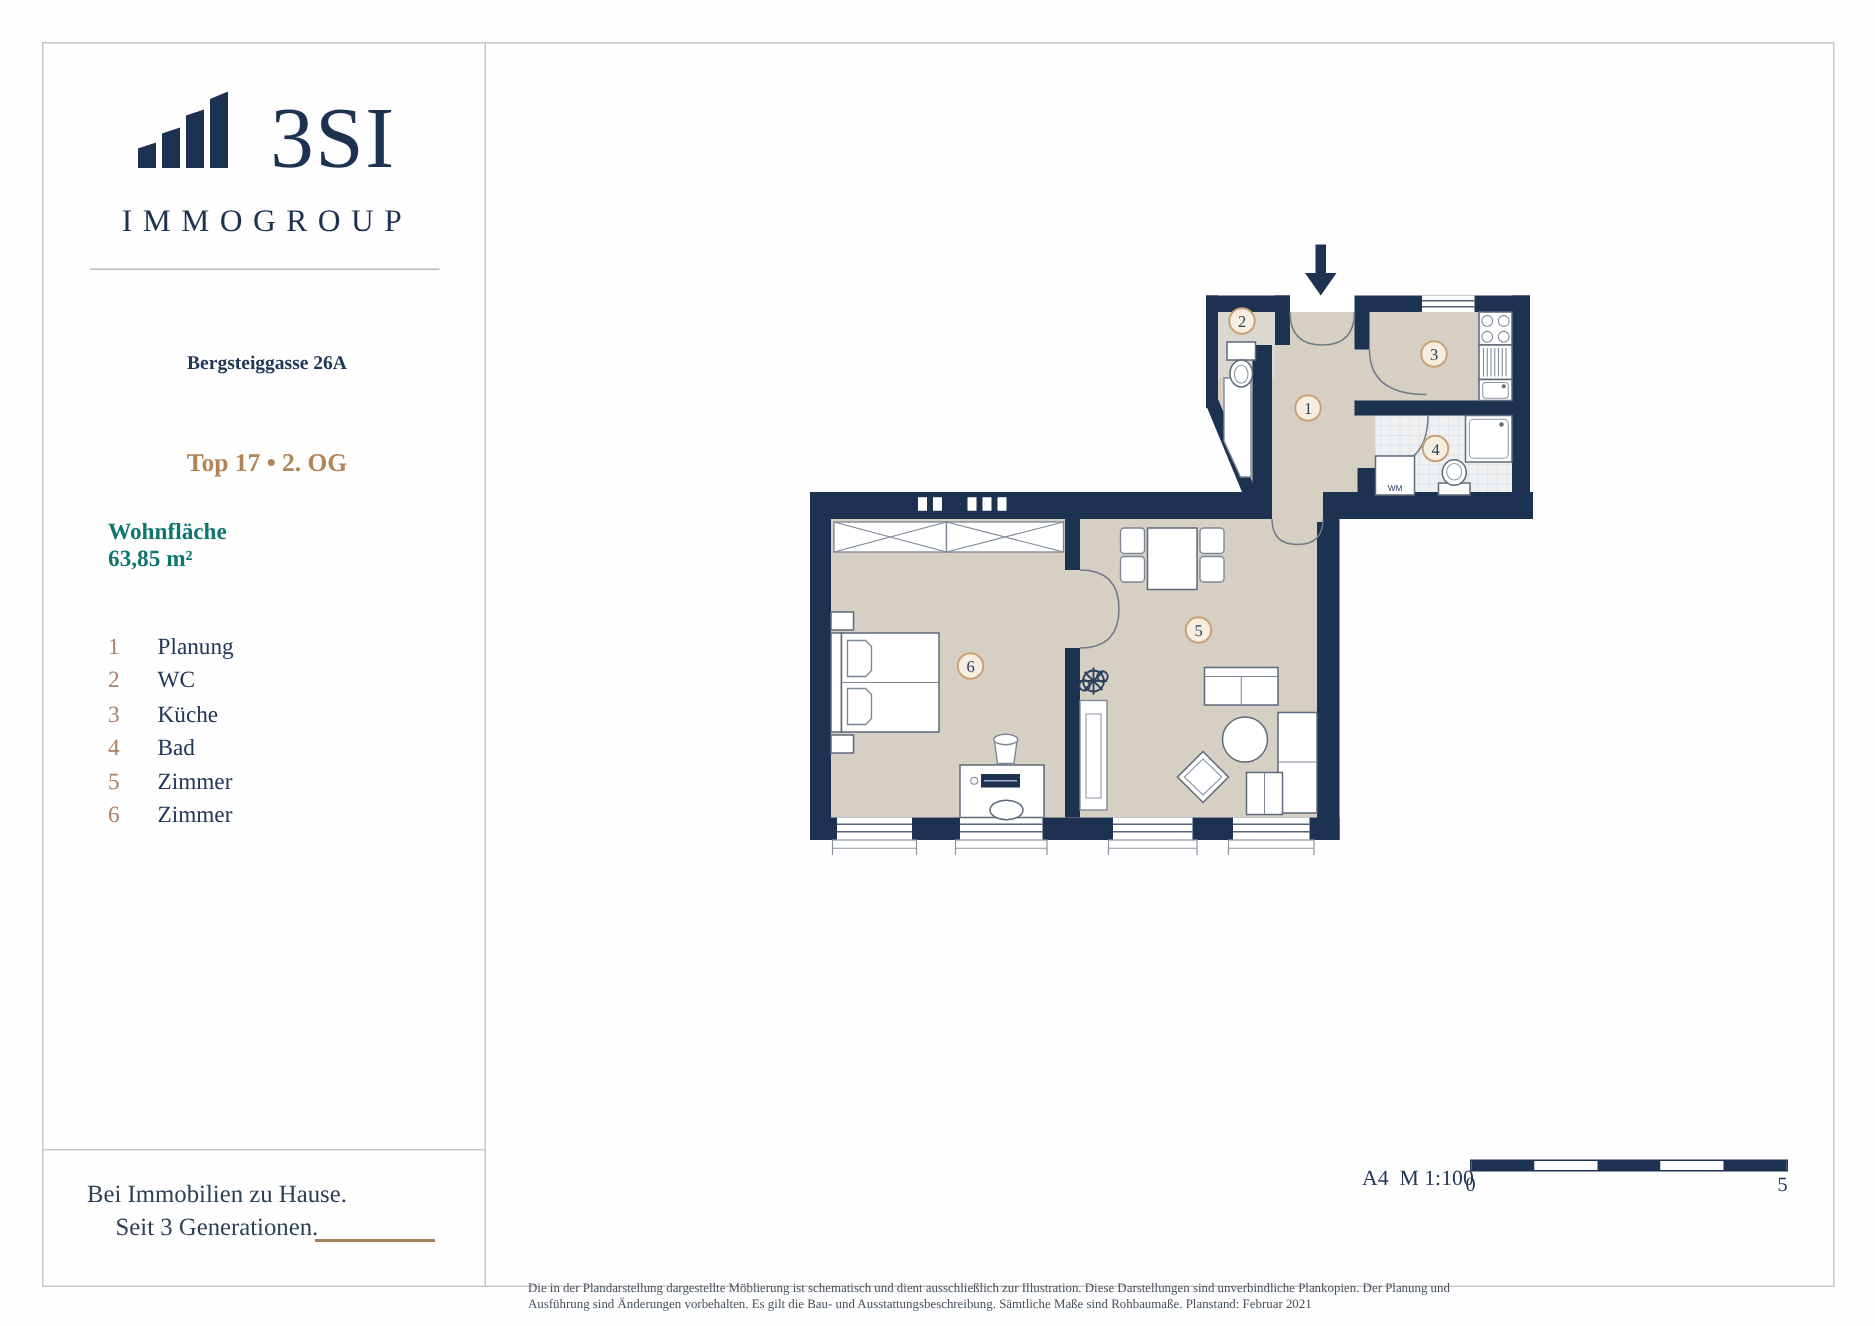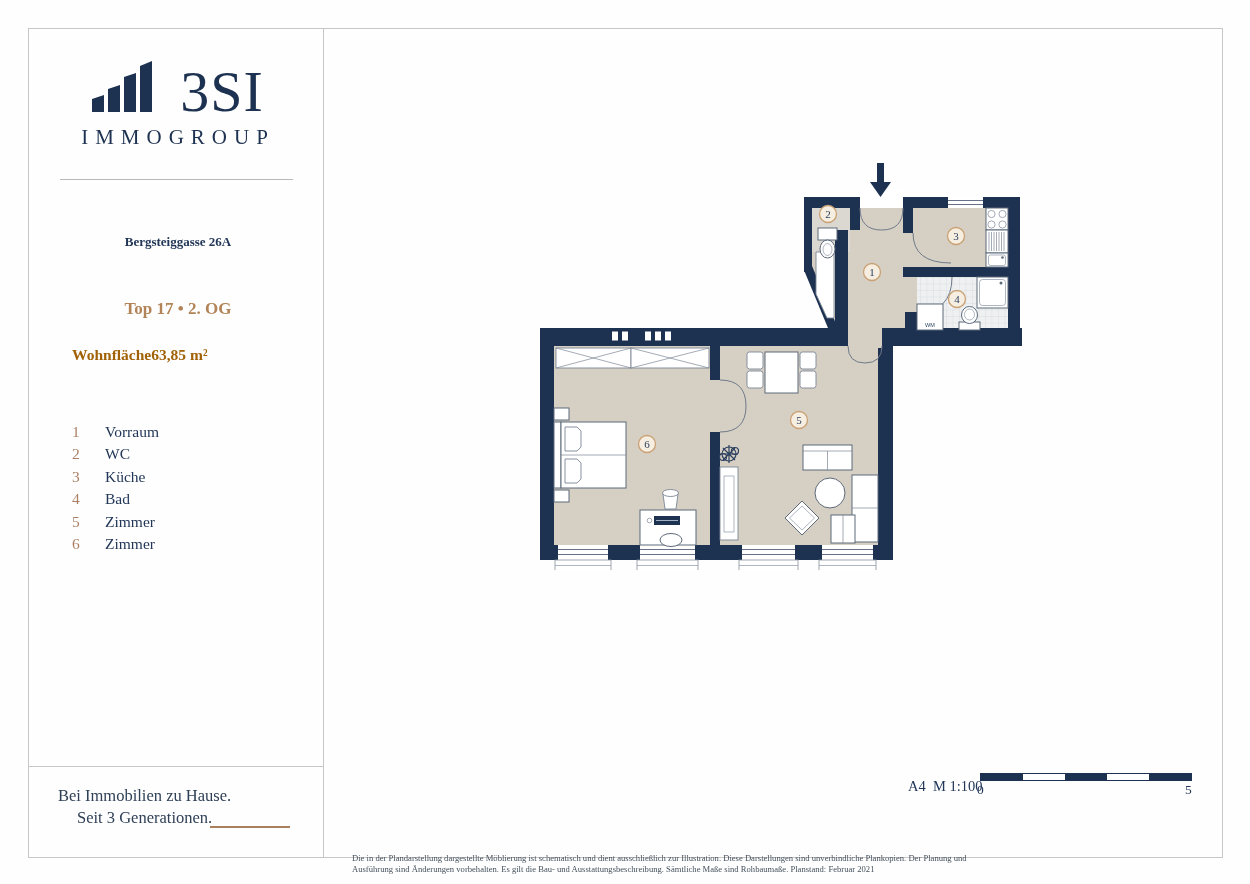--- a/index.html
+++ b/index.html
@@ -6,28 +6,28 @@
   #page{position:relative;width:1250px;height:884px;background:#fefefe;overflow:hidden;
         font-family:"Liberation Serif",serif;color:#233a5a;}
   
   .frame{position:absolute;left:28px;top:28px;width:1193px;height:828px;border:1px solid #c7c7c7;}
   .vdivider{position:absolute;left:323px;top:28px;width:1px;height:829px;background:#c7c7c7;}
   .hdivider{position:absolute;left:29px;top:766px;width:294px;height:1px;background:#c7c7c7;}
   
   .logo-block{position:absolute;left:40px;top:60px;width:276px;text-align:center;}
   .logo-row{display:flex;justify-content:center;align-items:flex-end;gap:24px;}
   .logo-text{font-size:58px;line-height:58px;color:#1d3150;letter-spacing:1px;}
-  .logo-sub{margin-top:4px;font-size:21px;letter-spacing:7px;color:#1d3150;}
+  .logo-sub{margin-top:14px;font-size:21px;letter-spacing:7px;color:#1d3150;}
   .logo-rule{position:absolute;left:60px;top:179px;width:233px;height:1px;background:#b9b9b9;}
   .addr{position:absolute;left:40px;top:228px;width:276px;text-align:center;
         font-size:13px;font-weight:600;line-height:27px;color:#223758;}
   .unit{position:absolute;left:40px;top:299px;width:276px;text-align:center;
         font-size:17px;font-weight:700;color:#b28457;}
   .area-row{position:absolute;left:72px;top:346px;width:223px;display:flex;
-        justify-content:flex-start;font-size:15.5px;font-weight:600;color:#a16207;}
+        justify-content:center;font-size:15.5px;font-weight:600;color:#0f766e;flex-direction:column;}
   .legend{position:absolute;left:72px;top:421px;font-size:15.5px;color:#223758;}
   .legend-row{display:flex;height:22.4px;line-height:22.4px;}
   .legend-num{width:33px;color:#ab7f63;}
   .tagline{position:absolute;left:58px;top:785px;font-size:16.5px;line-height:22px;color:#2f4056;text-align:center;}
   .tag-rule{position:absolute;left:210px;top:826px;width:80px;height:2px;background:#a9805d;}
   
   .scale-label{position:absolute;left:876px;top:778px;font-size:14.5px;color:#223758;white-space:pre;margin-left:32px;}
   .scalebar{position:absolute;left:980px;top:773px;width:212px;height:8px;
         border:1px solid #1d3150;display:flex;box-sizing:border-box;}
   .scalebar span{flex:1;}
@@ -76,21 +76,21 @@
   <div class="unit">Top 17 • 2. OG</div>
 
   <div class="area-row">
     <span>Wohnfläche</span>
     <span>63,85 m²</span>
   </div>
 
   <div class="legend">
     <div class="legend-row">
       <span class="legend-num">1</span>
-      <span>Vorraum</span>
+      <span>Planung</span>
       </div>
     <div class="legend-row">
       <span class="legend-num">2</span>
       <span>WC</span>
       </div>
     <div class="legend-row">
       <span class="legend-num">3</span>
       <span>Küche</span>
       </div>
     <div class="legend-row">

